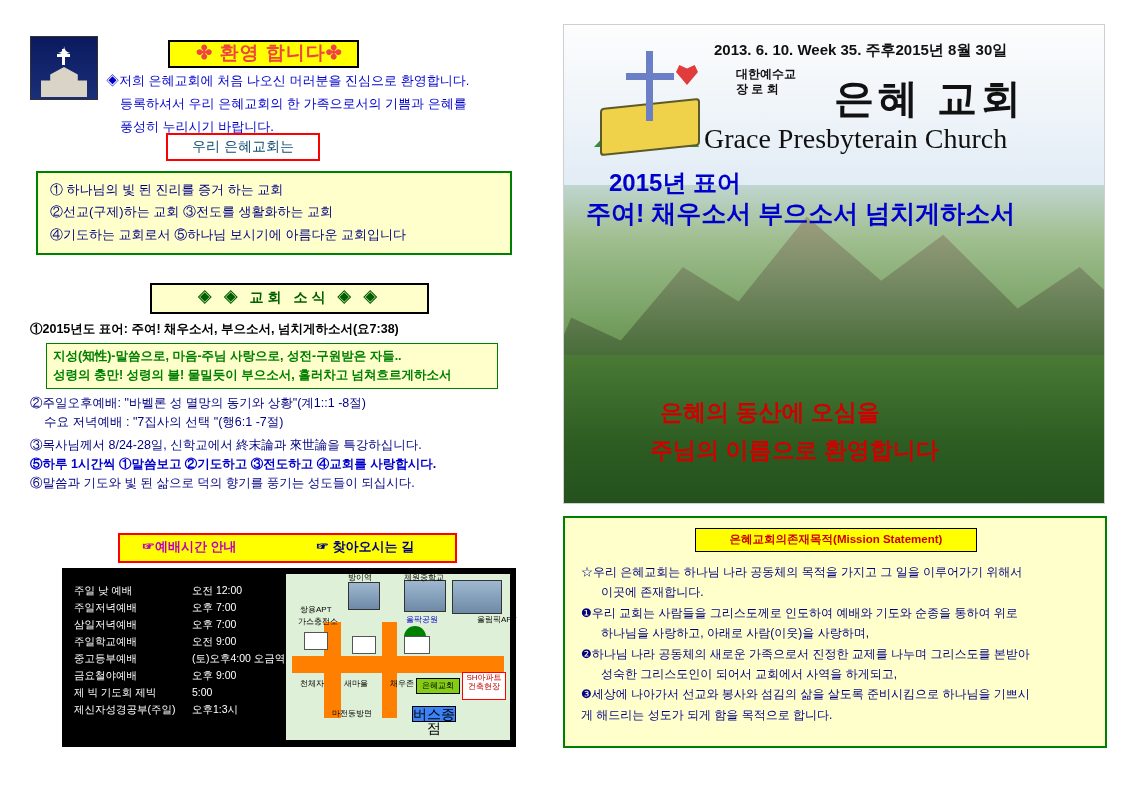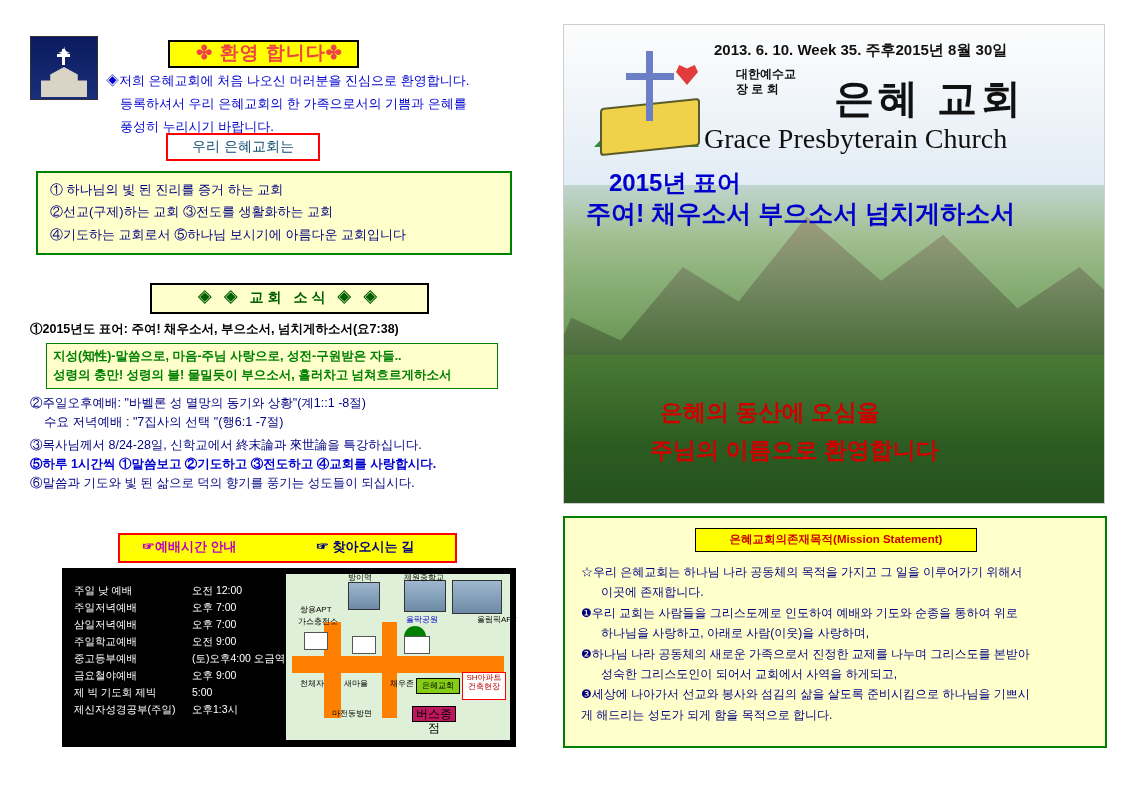--- a/index.html
+++ b/index.html
@@ -55,21 +55,21 @@
   .map{position:absolute;left:222px;top:4px;width:224px;height:166px;background:#dff0d8;}
   .road-h{position:absolute;left:6px;top:82px;width:212px;height:17px;background:#ff8000;}
   .road-v{position:absolute;left:38px;top:48px;width:17px;height:96px;background:#ff8000;}
   .road-v2{position:absolute;left:96px;top:48px;width:15px;height:96px;background:#ff8000;}
   .map .lbl{position:absolute;font-size:8px;color:#000;background:transparent;white-space:nowrap;}
   .map .wh{position:absolute;background:#fff;border:1px solid #555;}
   .photo-s{position:absolute;background:linear-gradient(#9fb8d0,#6d8aa6);border:1px solid #333;}
   .greendot{position:absolute;left:118px;top:52px;width:22px;height:22px;border-radius:50%;background:#008000;}
   .ybox{position:absolute;background:#84cc16;border:1px solid #000;font-size:8px;text-align:center;line-height:1.15;}
   .rbox{position:absolute;background:#fff;border:1px solid #ff0000;color:#c00000;font-size:8px;text-align:center;line-height:1.15;}
-  .wbox{position:absolute;background:#be185d;border:1px solid #000;font-size:12px;text-align:center;line-height:1.15;}
+  .wbox{position:absolute;background:#3b82f6;border:1px solid #000;font-size:14px;text-align:center;line-height:1.15;}
 
   
   .right{position:absolute;left:545px;top:0;width:578px;height:794px;}
 
   .banner{position:absolute;left:18px;top:24px;width:540px;height:478px;overflow:hidden;
     background:linear-gradient(#e8f0f8 0%,#cfe0ef 28%,#9fbe8e 45%,#6f9a5a 65%,#4f7c42 85%,#2f5a2a 100%);
     border:1px solid #cfcfcf;}
   .sky{position:absolute;left:0;top:0;width:100%;height:160px;background:linear-gradient(#fdfdfd,#e2ecf5);}
   .mtn{position:absolute;left:-30px;top:150px;width:620px;height:230px;
      background:linear-gradient(#b9a98f,#7e8f6a 40%,#4e6f3e 75%,#2f5a2a);

